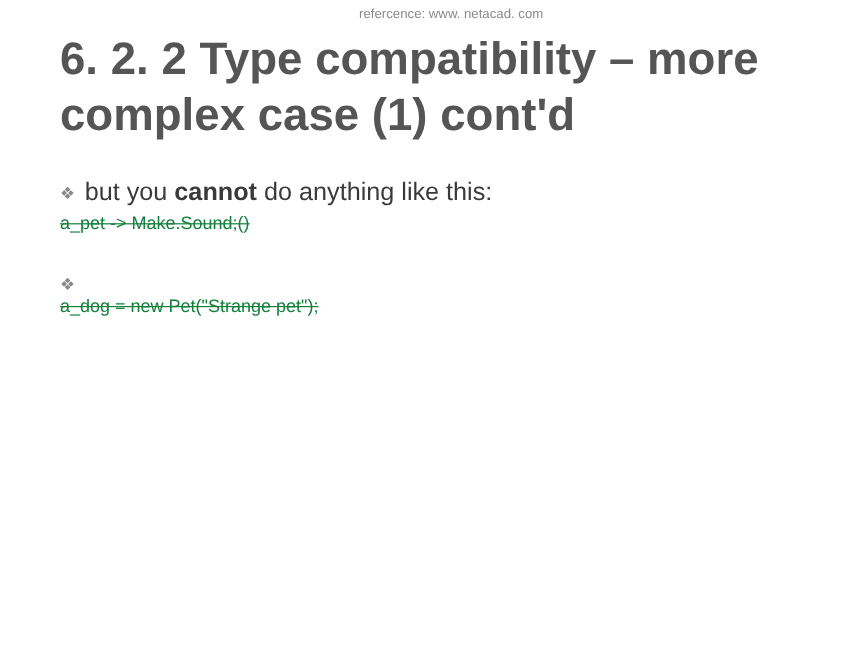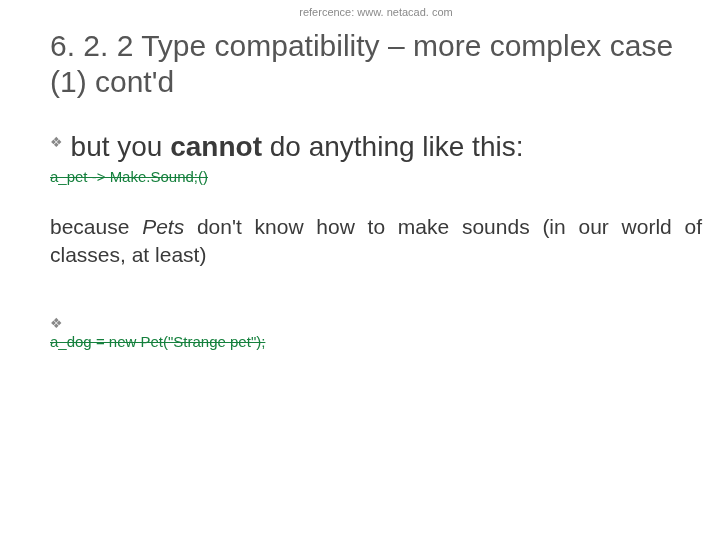--- a/index.html
+++ b/index.html
@@ -16,42 +16,42 @@
     position: relative;
     margin-left: 22px;
   }
   .reference {
     text-align: center;
     font-size: 11px;
     color: #8a8a8a;
     padding-top: 6px;
   }
   .title {
-    font-size: 30px;
-    font-weight: 400;
+    font-size: 38px;
+    font-weight: 700;
     color: #555555;
     font-family: Arial, Helvetica, sans-serif;
     line-height: 1.2;
     margin-top: 10px;
     margin-bottom: 28px;
   }
   .bullet-row {
     display: flex;
     align-items: flex-start;
     margin-bottom: 2px;
   }
   .diamond {
     font-size: 14px;
     color: #888;
     margin-right: 8px;
     margin-top: 6px;
     flex-shrink: 0;
   }
   .bullet-text {
-    font-size: 28px;
+    font-size: 21px;
     color: #3a3a3a;
     line-height: 1.35;
     text-align: right;
   }
   .bold { font-weight: 700; }
   .code-line {
     font-family: Verdana, Geneva, sans-serif;
     font-size: 15px;
     color: #15803d;
     text-decoration: line-through;
@@ -78,23 +78,20 @@
 
   <div class="bullet-row">
     <span class="diamond">❖</span>
     <span class="bullet-text">
       <span>but you </span><span class="bold">cannot</span><span> do anything like this:</span>
     </span>
   </div>
 
   <div class="code-line">a_pet -&gt; Make.Sound;()</div>
 
-  <div class="para">
-    <span>because </span><span class="italic">Pets</span><span> don't know how to make sounds (in our world of classes, at least)</span>
-  </div>
 
   <div class="bullet-row">
     <span class="diamond">❖</span>
   </div>
 
   <div class="code-line">a_dog = new Pet("Strange pet");</div>
 
 </div>
 
 </body></html>

